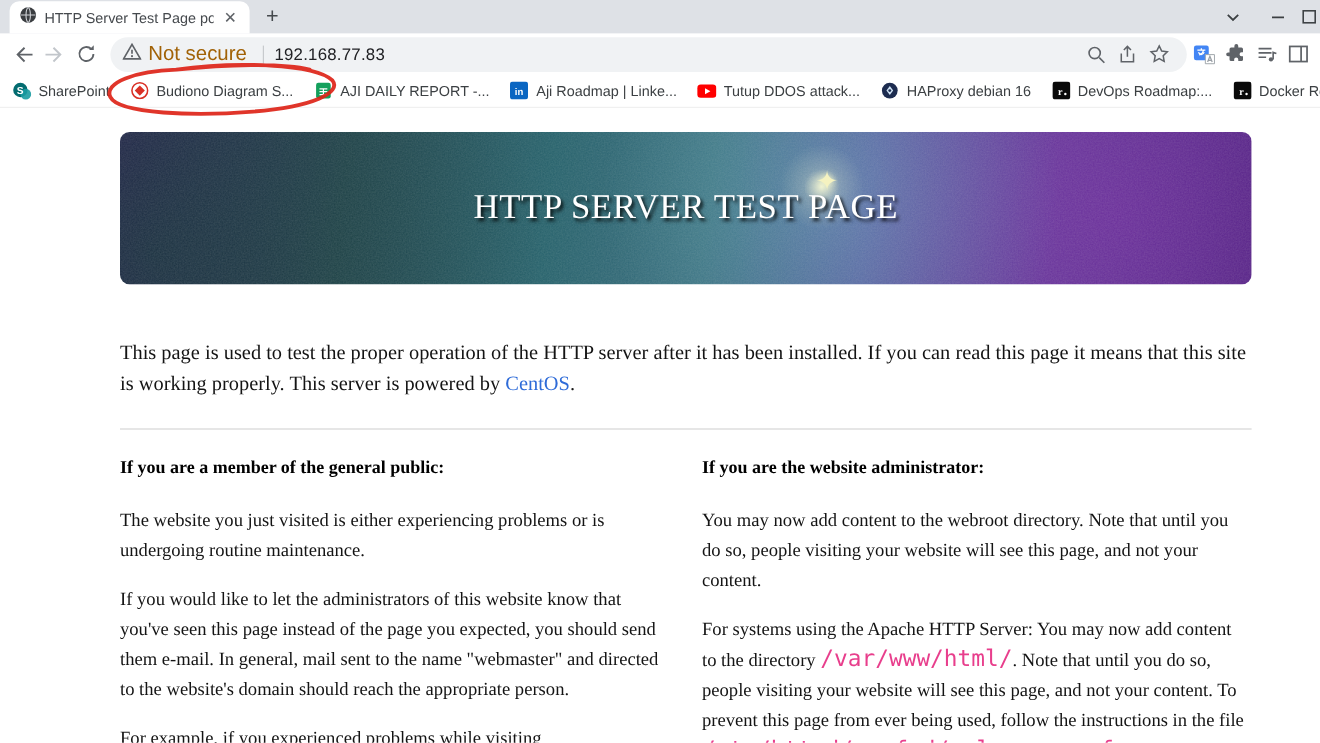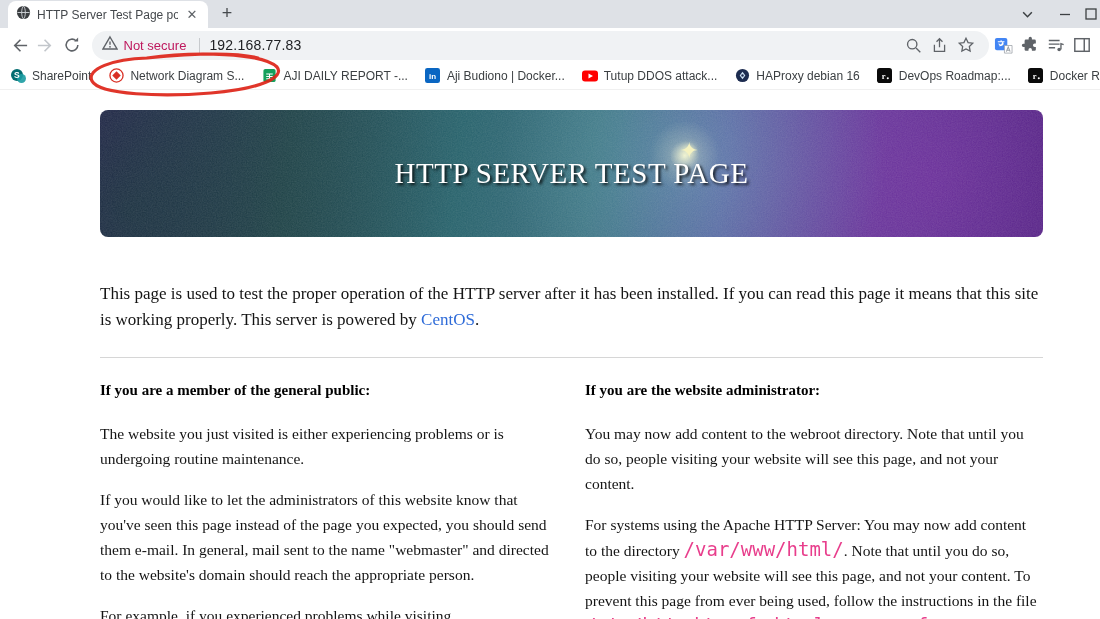--- a/index.html
+++ b/index.html
@@ -17,21 +17,21 @@
     justify-content:center; font-size:18px; color:#45494d; align-self:center; }
   .win-controls { position:absolute; right:0; top:0; height:28px; display:flex; align-items:center; }
   .win-btn { width:38px; height:28px; display:flex; align-items:center; justify-content:center; color:#3c4043; }
   .win-btn.max { width:16px; overflow:hidden; justify-content:flex-start; }
 
   
   .toolbar { position:relative; height:34px; background:#fff; display:flex; align-items:center; padding:0 6px; }
   .nav-btn { width:26px; height:26px; display:flex; align-items:center; justify-content:center; margin:0 2px; }
   .omnibox { height:29px; flex:0 0 auto; width:897px; margin-left:6px; background:#f0f2f4;
     border-radius:15px; display:flex; align-items:center; padding:0 10px; }
-  .omni-sec { font-size:13px; color:#be185d; margin:0 4px 0 6px; }
+  .omni-sec { font-size:17px; color:#a16207; margin:0 4px 0 6px; }
   .omni-div { width:1px; height:15px; background:#c7cacd; margin:0 9px; }
   .omni-url { font-size:14px; color:#202124; letter-spacing:.2px; }
   .omni-spacer { flex:1; }
   .omni-ic { width:26px; height:26px; display:flex; align-items:center; justify-content:center; }
   .tb-ic { width:27px; height:27px; display:flex; align-items:center; justify-content:center; margin-left:3px; }
   .annotation { position:absolute; left:83px; top:22px; width:210px; height:50px; pointer-events:none; z-index:5; }
 
   
   .bookmarks { height:28px; background:#fff; display:flex; align-items:center; padding-left:10px; gap:17px;
     border-bottom:1px solid #f0f0f0; }
@@ -191,39 +191,39 @@
     </span>
     <span>SharePoint</span>
   </div>
   <div class="bm">
     <span class="bm-ic">
       <svg width="15" height="15" viewBox="0 0 16 16">
           <circle cx="8" cy="8" r="7" fill="#fff" stroke="#d93025" stroke-width="1.4"></circle>
           <path d="M8 3.5L12.5 8 8 12.5 3.5 8z" fill="#d93025"></path>
         </svg>
     </span>
-    <span>Network Diagram S...</span>
+    <span>Budiono Diagram S...</span>
   </div>
   <div class="bm">
     <span class="bm-ic">
       <svg width="15" height="15" viewBox="0 0 16 16">
           <rect x="1.5" y="1" width="13" height="14" rx="2" fill="#14a05c"></rect>
           <path d="M4.5 6.5h7M4.5 9h7M4.5 11.5h7M8 6.5v5" stroke="#fff" stroke-width="1.1"></path>
         </svg>
     </span>
     <span>AJI DAILY REPORT -...</span>
   </div>
   <div class="bm">
     <span class="bm-ic">
       <svg width="15" height="15" viewBox="0 0 16 16">
           <rect width="16" height="16" rx="2.5" fill="#0a66c2"></rect>
           <text x="8" y="11.6" font-size="8.5" font-family="Liberation Sans" font-weight="bold" fill="#fff" text-anchor="middle">in</text>
         </svg>
     </span>
-    <span>Aji Budiono | Docker...</span>
+    <span>Aji Roadmap | Linke...</span>
   </div>
   <div class="bm">
     <span class="bm-ic">
       <svg width="16" height="16" viewBox="0 0 16 16">
           <rect x="0" y="2.5" width="16" height="11" rx="3" fill="#f00"></rect>
           <path d="M6.5 5.5v5L11 8z" fill="#fff"></path>
         </svg>
     </span>
     <span>Tutup DDOS attack...</span>
   </div>

